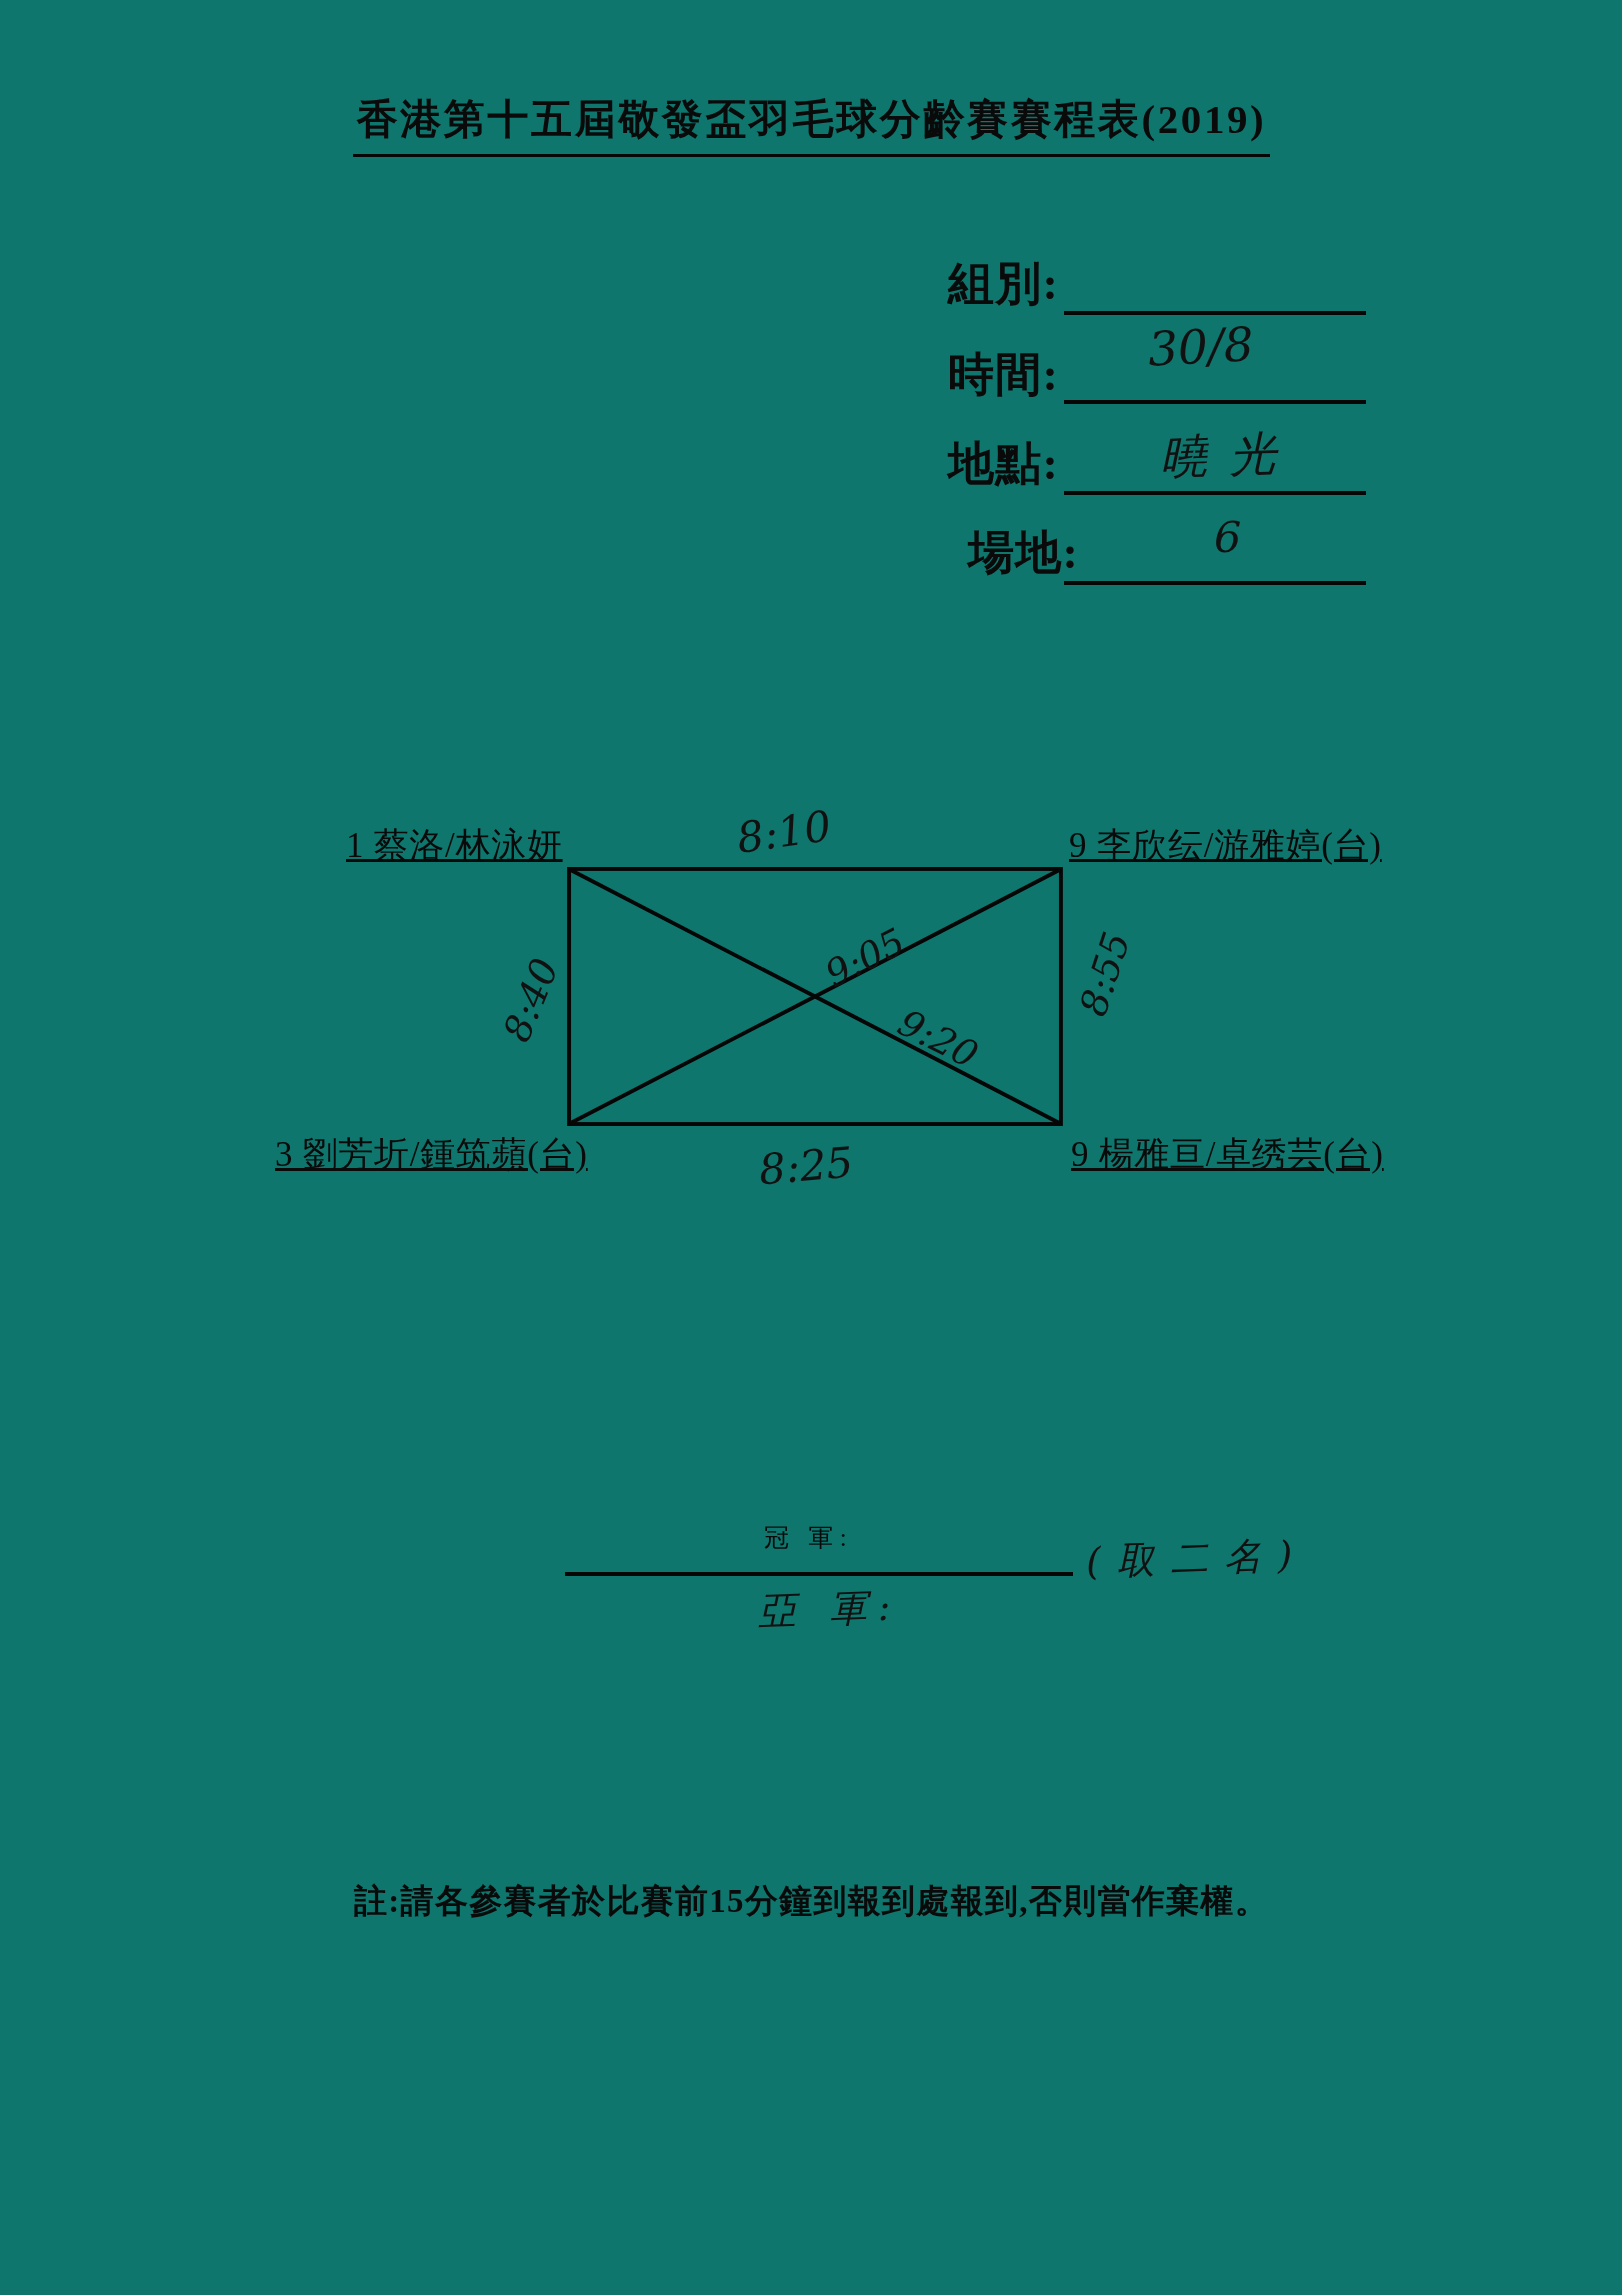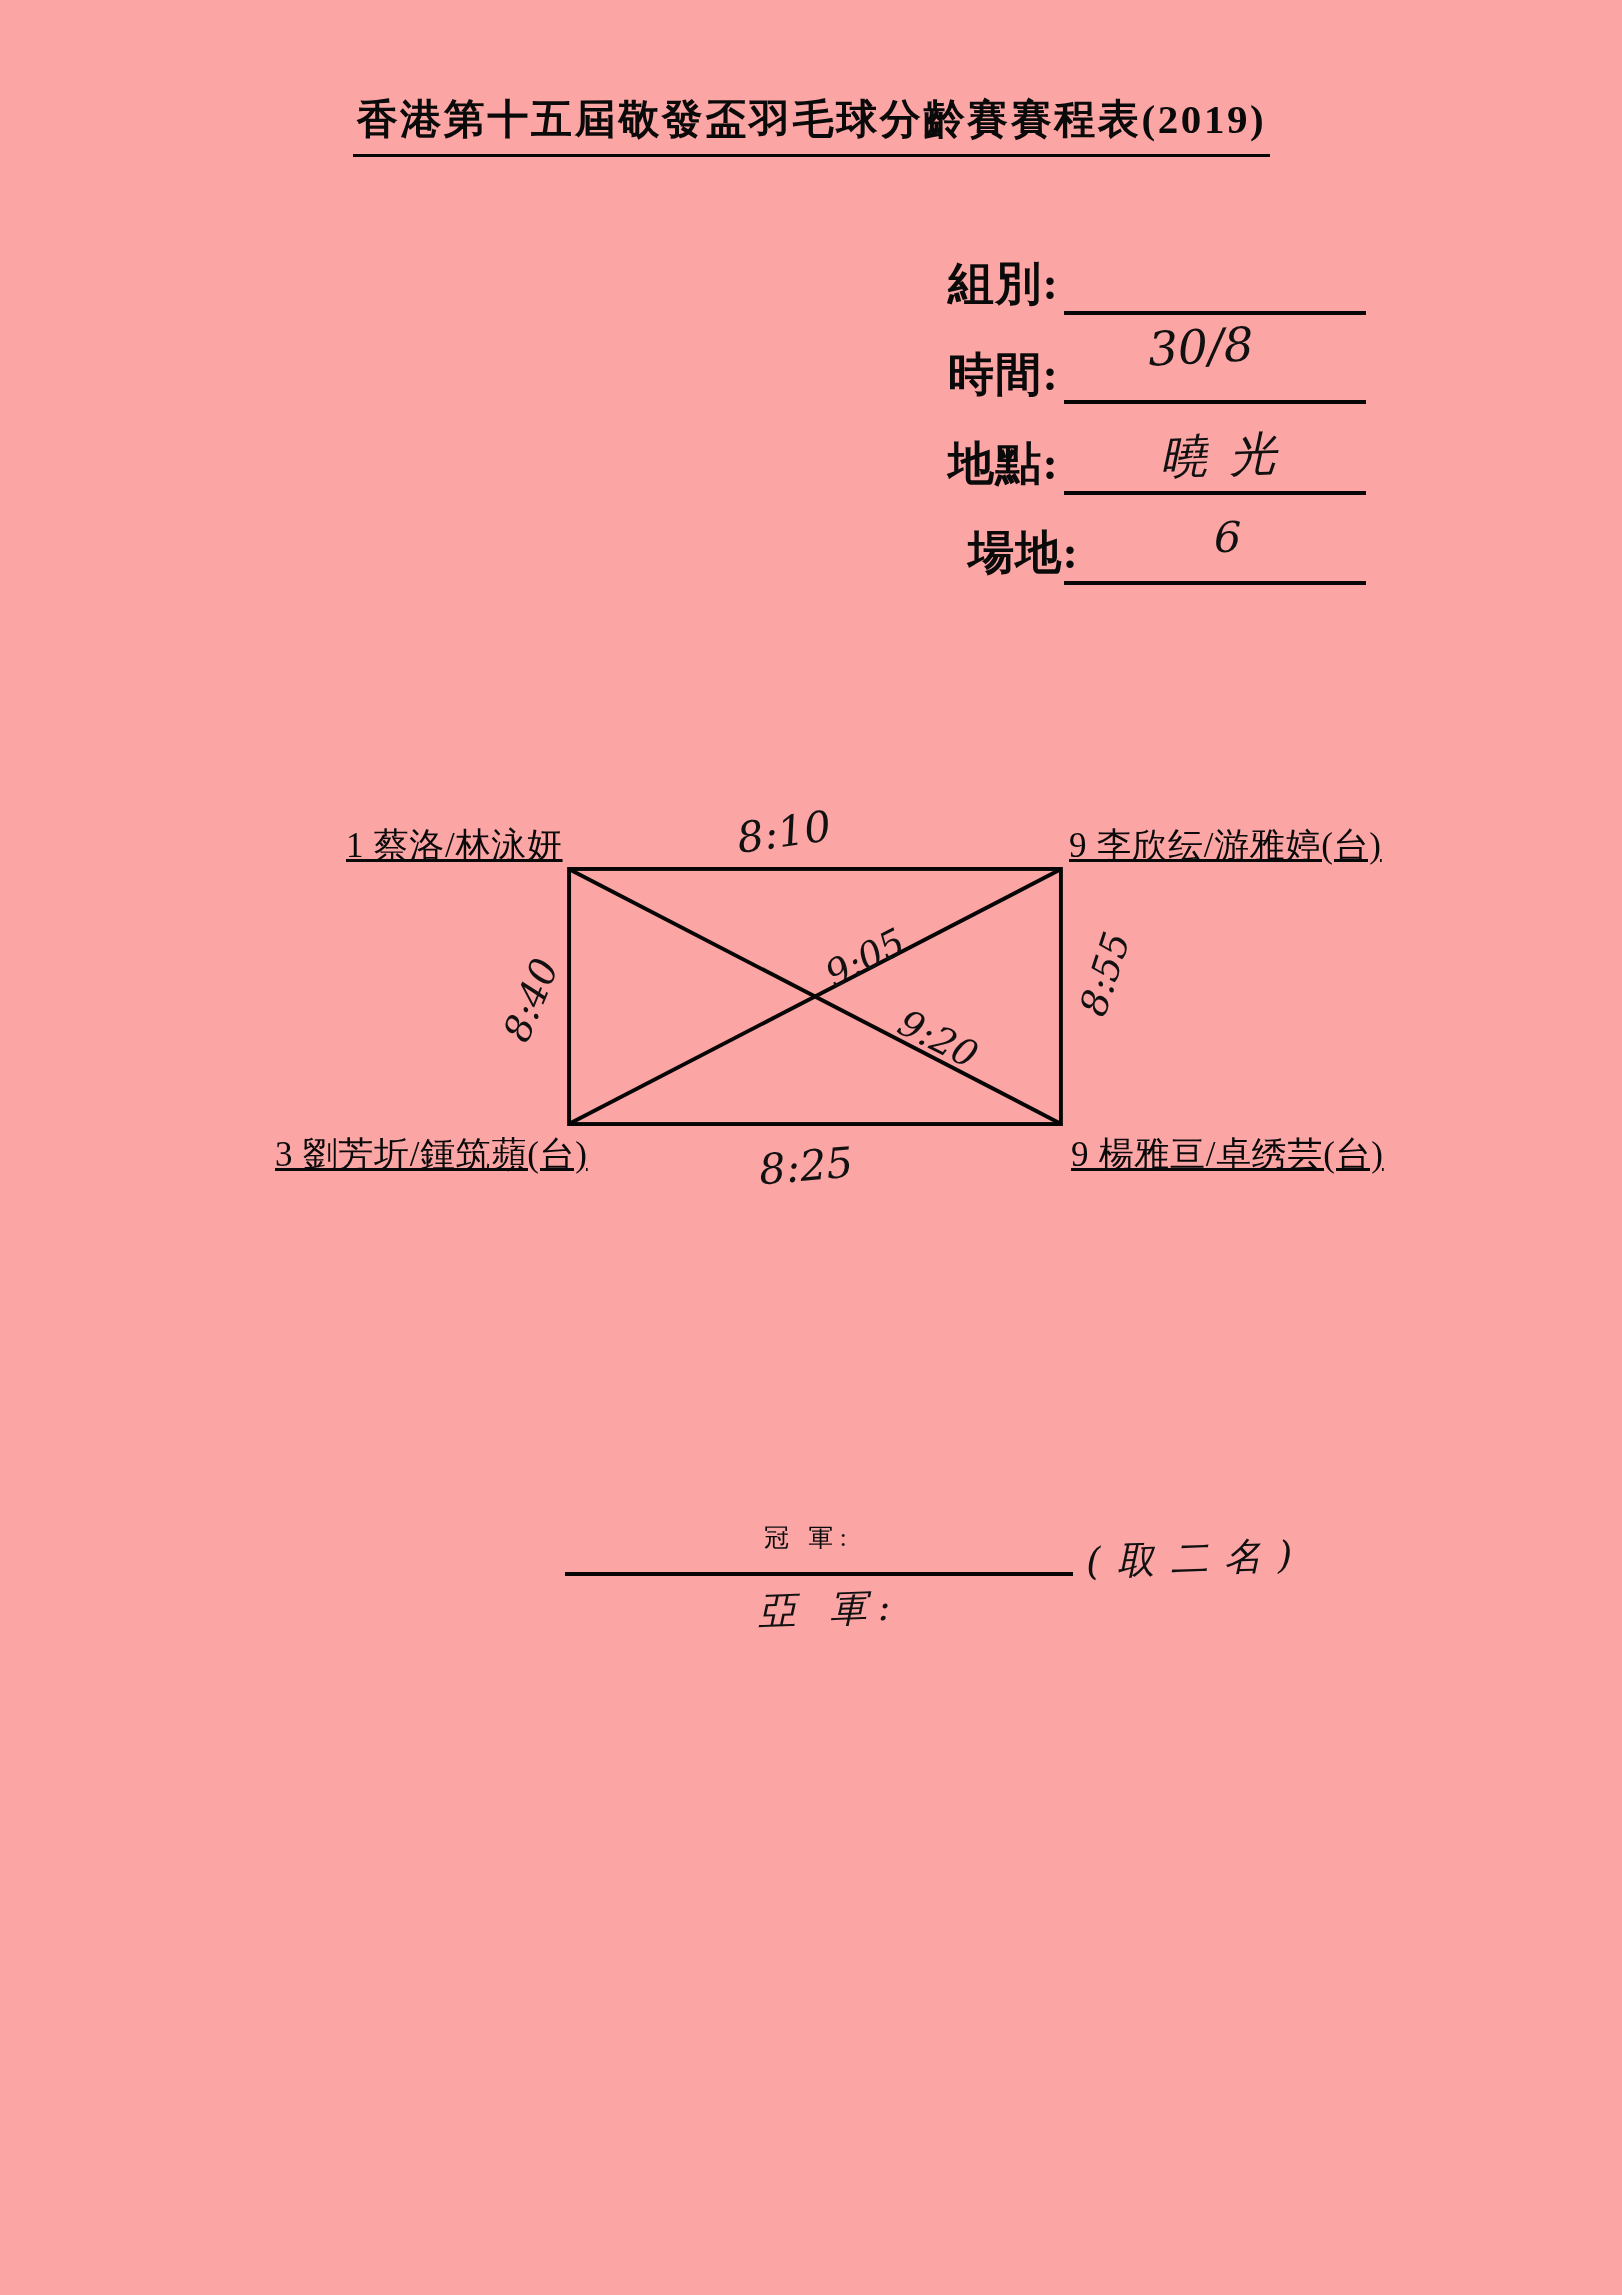--- a/index.html
+++ b/index.html
@@ -4,21 +4,21 @@
 <style>
   html, body {
     margin: 0;
     padding: 0;
     background: #888;
   }
   #page {
     position: relative;
     width: 1623px;
     height: 2295px;
-    background: #fca5a5;
+    background: #0f766e;
     overflow: hidden;
     font-family: "Liberation Serif", "DejaVu Serif", serif;
     color: #0a0a0a;
   }
   .abs { position: absolute; }
   .printed {
     font-family: "Liberation Serif", "DejaVu Serif", serif;
     color: #0a0a0a;
     white-space: nowrap;
   }
@@ -162,15 +162,16 @@
   <div class="abs handwriting match-time" style="left:1105px; top:974px; transform:translate(-50%,-50%) rotate(-72deg);">8:55</div>
   <div class="abs handwriting match-time" style="left:865px; top:958px; font-size:37px; transform:translate(-50%,-50%) rotate(-27deg);">9:05</div>
   <div class="abs handwriting match-time" style="left:938px; top:1039px; font-size:37px; transform:translate(-50%,-50%) rotate(27deg);">9:20</div>
   <div class="abs handwriting match-time" style="left:806px; top:1166px; font-size:42px; transform:translate(-50%,-50%) rotate(-5deg);">8:25</div>
 
   <div id="champion-label" class="abs printed">冠 軍:</div>
   <div id="results-line" class="abs rule"></div>
   <div id="runner-up-label" class="abs handwriting">亞 軍:</div>
   <div id="selection-note" class="abs handwriting">(取二名)</div>
 
+  <div id="footer-note" class="abs printed">註:請各參賽者於比賽前15分鐘到報到處報到,否則當作棄權。</div>
 
 </div>
 
 
 </body></html>

